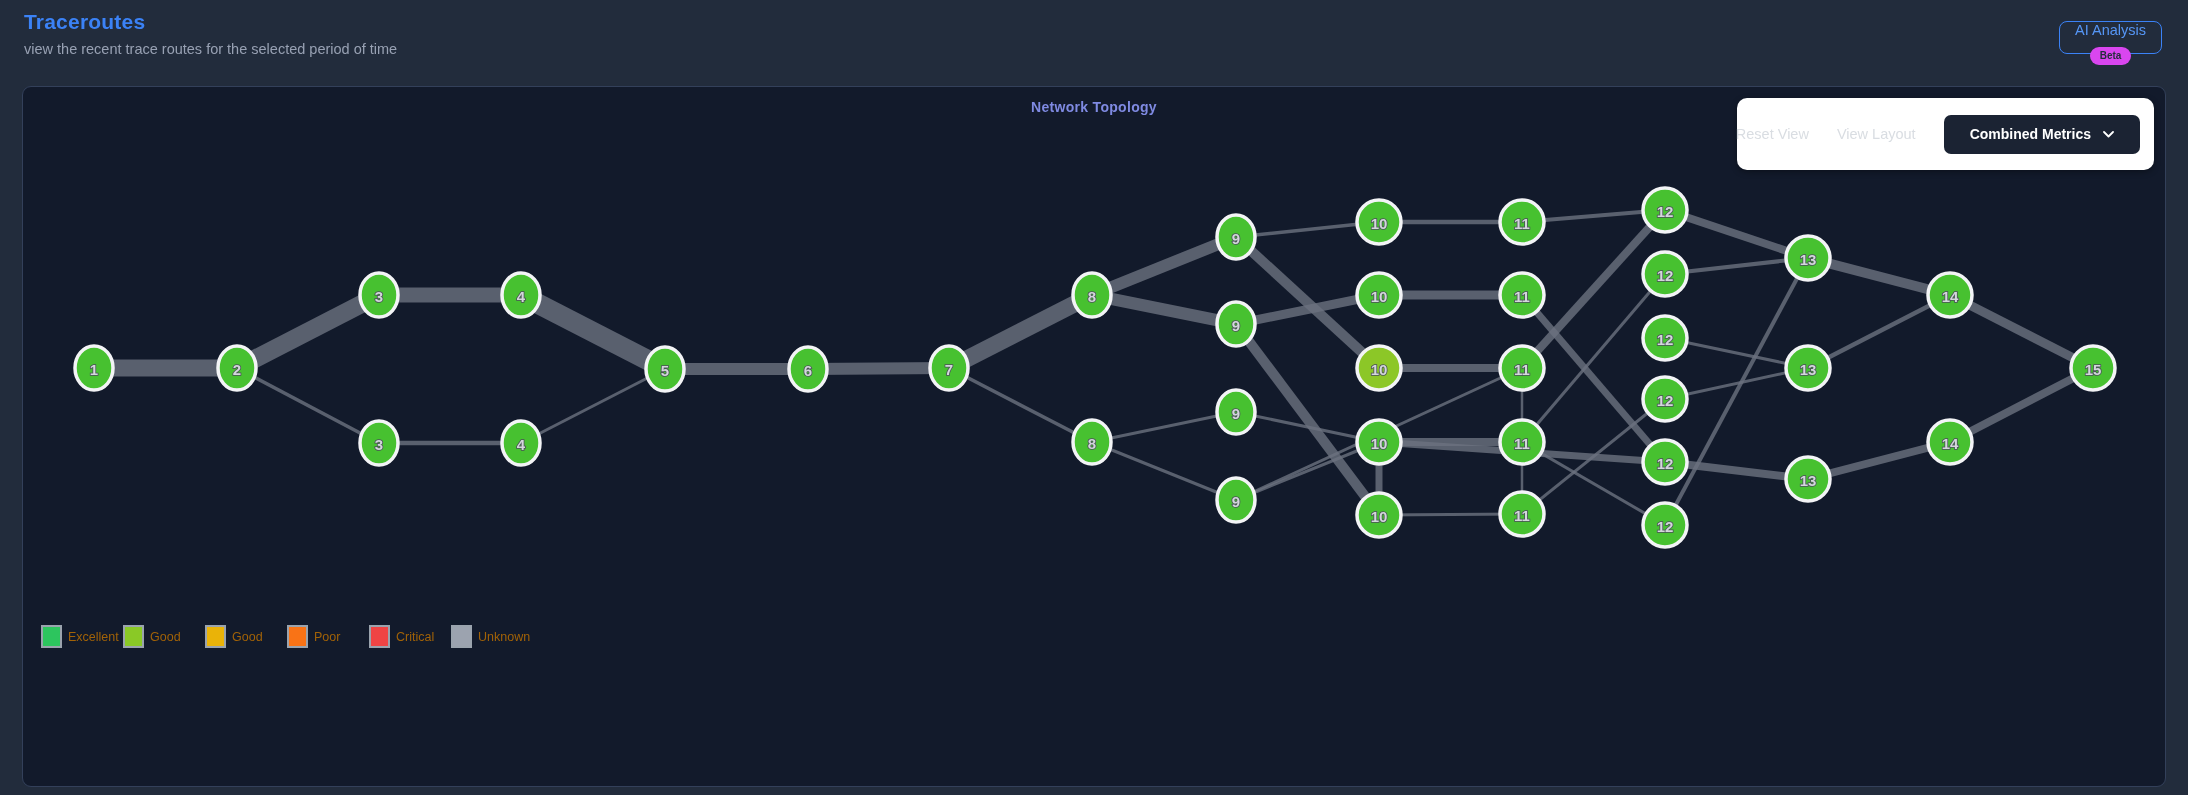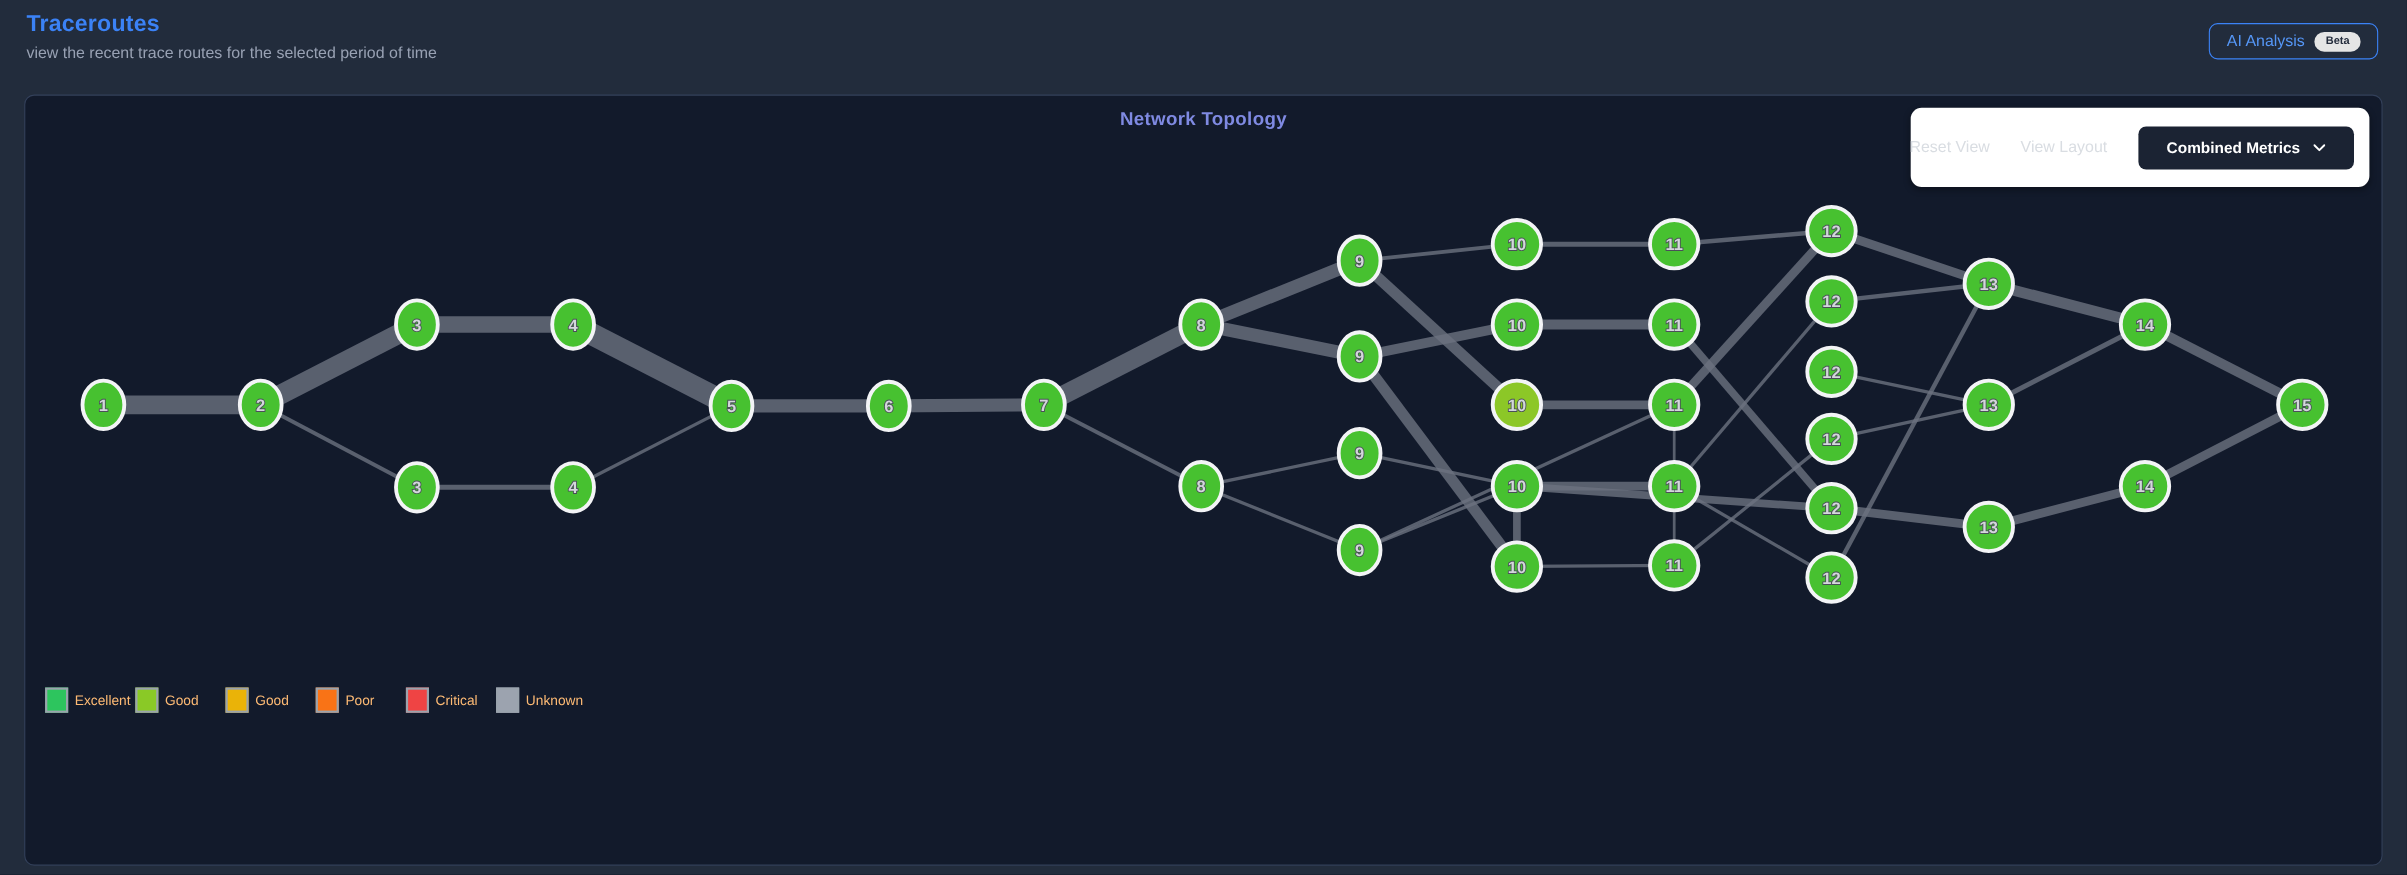--- a/index.html
+++ b/index.html
@@ -13,39 +13,39 @@
   
   .page-header { position:absolute; left:24px; top:10px; }
   .page-title { color:#3b82f6; font-size:21px; font-weight:bold; letter-spacing:.2px; }
   .page-subtitle { color:#98a1b3; font-size:14.5px; margin-top:7px; }
 
   .ai-btn {
     position:absolute; right:26px; top:21px; height:33px;
     display:flex; align-items:center; gap:9px;
     padding:0 15px;
     border:1.5px solid #3b82f6; border-radius:8px;
-    background:transparent; cursor:pointer;
+    background:transparent; cursor:pointer;flex-direction:column;
   }
   .ai-btn-label { color:#5596f6; font-size:14.5px; }
   .beta-badge {
     color:#252d3d; font-size:10px; font-weight:bold;
     padding:4px 10px; border-radius:999px; line-height:1;
   }
 
   
   .panel {
     position:absolute; left:22px; top:86px; width:2144px; height:701px;
     background:#121a2b;
     border:1px solid #33405a;
     border-radius:9px;
     overflow:hidden;
   }
   .panel-title {
     position:absolute; top:12px; left:0; width:100%;
-    text-align:center; color:#7f8ae2; font-size:17px; font-weight:bold;
+    text-align:center; color:#7f8ae2; font-size:14px; font-weight:bold;
     letter-spacing:.3px; pointer-events:none;
   }
   #topology { position:absolute; left:0; top:0; }
 
   
   .controls-card {
     position:absolute; top:11px; right:11px; width:417px; height:72px;
     background:#ffffff; border-radius:10px;
     box-shadow:0 2px 6px rgba(0,0,0,.35);
     display:flex; align-items:center; justify-content:flex-end;
@@ -61,33 +61,33 @@
     font-size:14px; font-weight:bold; cursor:pointer; white-space:nowrap;
   }
   .chev { display:inline-block; width:11px; height:7px; }
 
   
   .legend { position:absolute; left:18px; top:538px; display:flex; }
   .legend-item { width:82px; display:flex; align-items:center; flex:none; }
   .legend-swatch {
     width:21px; height:23px; border:2px solid #9aa3ad; flex:none;
   }
-  .legend-label { color:#fdba74; font-size:12.5px; margin-left:6px; white-space:nowrap; }
+  .legend-label { color:#a16207; font-size:12.5px; margin-left:6px; white-space:nowrap; }
 </style>
 </head>
 <body>
 
 <div class="page-header">
   <div class="page-title">Traceroutes</div>
   <div class="page-subtitle">view the recent trace routes for the selected period of time</div>
 </div>
 
 <button class="ai-btn">
   <span class="ai-btn-label">AI Analysis</span>
-  <span class="beta-badge" style="background-color: #e5e5e5;">Beta</span>
+  <span class="beta-badge" style="background-color: #d946ef;">Beta</span>
 </button>
 
 <div class="panel">
   <svg id="topology" width="2144" height="701" viewBox="0 0 2144 701">
       <line x1="71" y1="281" x2="214" y2="281" stroke="#6b7280" stroke-width="17" stroke-opacity="0.8"></line>
       <line x1="214" y1="281" x2="356" y2="208" stroke="#6b7280" stroke-width="18" stroke-opacity="0.8"></line>
       <line x1="356" y1="208" x2="498" y2="208" stroke="#6b7280" stroke-width="15" stroke-opacity="0.8"></line>
       <line x1="498" y1="208" x2="642" y2="282" stroke="#6b7280" stroke-width="20" stroke-opacity="0.8"></line>
       <line x1="214" y1="281" x2="356" y2="356" stroke="#6b7280" stroke-width="3.5" stroke-opacity="0.8"></line>
       <line x1="356" y1="356" x2="498" y2="356" stroke="#6b7280" stroke-width="4.5" stroke-opacity="0.8"></line>

